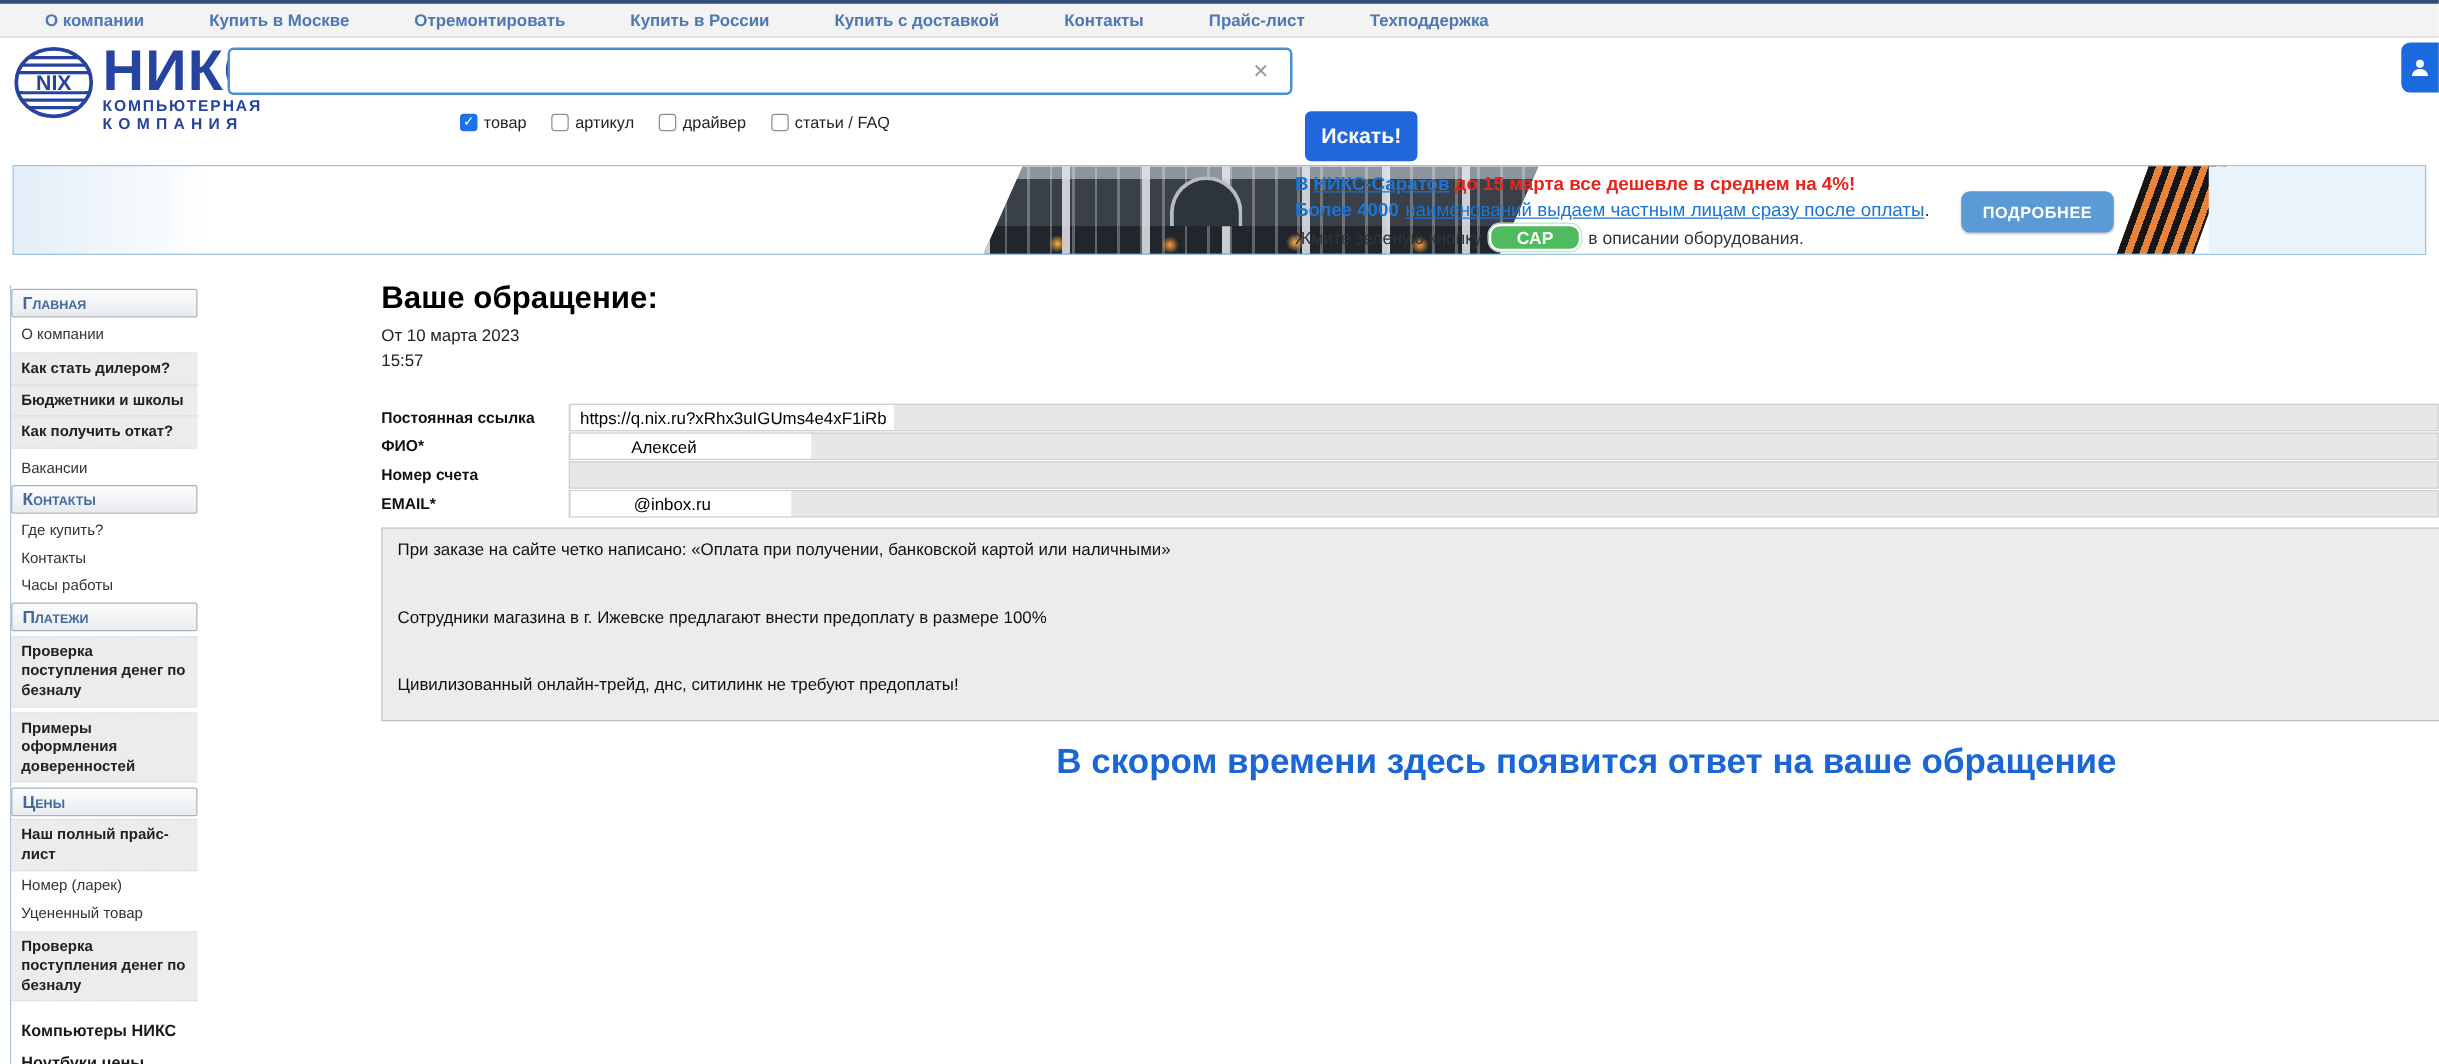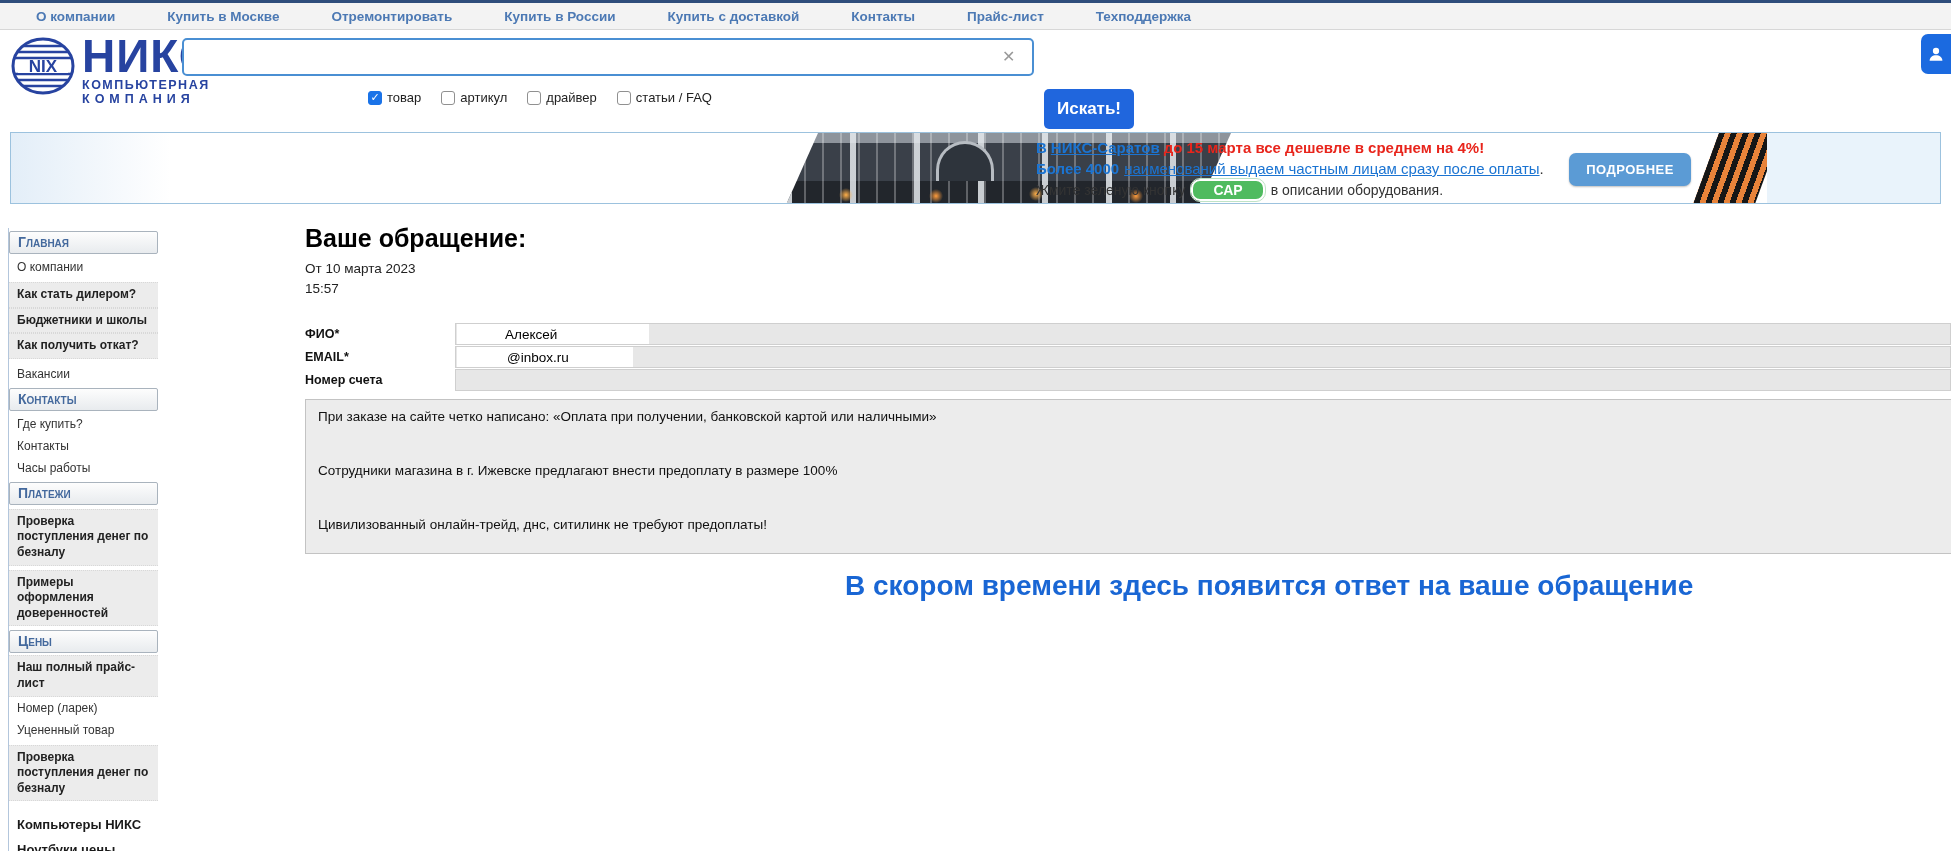--- a/index.html
+++ b/index.html
@@ -220,39 +220,47 @@
 
 </div>
 
 <div class="content">
   <div class="page-title">Ваше обращение:</div>
   <div class="req-date">От 10 марта 2023</div>
   <div class="req-time">15:57</div>
 
   <div class="form">
     <div class="frow">
+      <div class="flabel">Постоянная ссылка</div>
+      <div class="fbar">
+        <div class="finput w-link">
+            <span>https://q.nix.ru?xRhx3uIGUms4e4xF1iRb</span>
+          </div>
+      </div>
+    </div>
+    <div class="frow">
       <div class="flabel">ФИО*</div>
       <div class="fbar">
         <div class="finput w-fio">
             <span>Алексей</span>
           </div>
       </div>
     </div>
     <div class="frow">
+      <div class="flabel">Номер счета</div>
+      <div class="fbar"></div>
+    </div>
+    <div class="frow">
       <div class="flabel">EMAIL*</div>
       <div class="fbar">
         <div class="finput w-email">
             <span>@inbox.ru</span>
           </div>
       </div>
     </div>
-    <div class="frow">
-      <div class="flabel">Номер счета</div>
-      <div class="fbar"></div>
-    </div>
   </div>
 
   <div class="message-box">
     <p>При заказе на сайте четко написано: «Оплата при получении, банковской картой или наличными»</p>
     <p>Сотрудники магазина в г. Ижевске предлагают внести предоплату в размере 100%</p>
     <p>Цивилизованный онлайн-трейд, днс, ситилинк не требуют предоплаты!</p>
   </div>
 
   <div class="pending">В скором времени здесь появится ответ на ваше обращение</div>
 </div>

